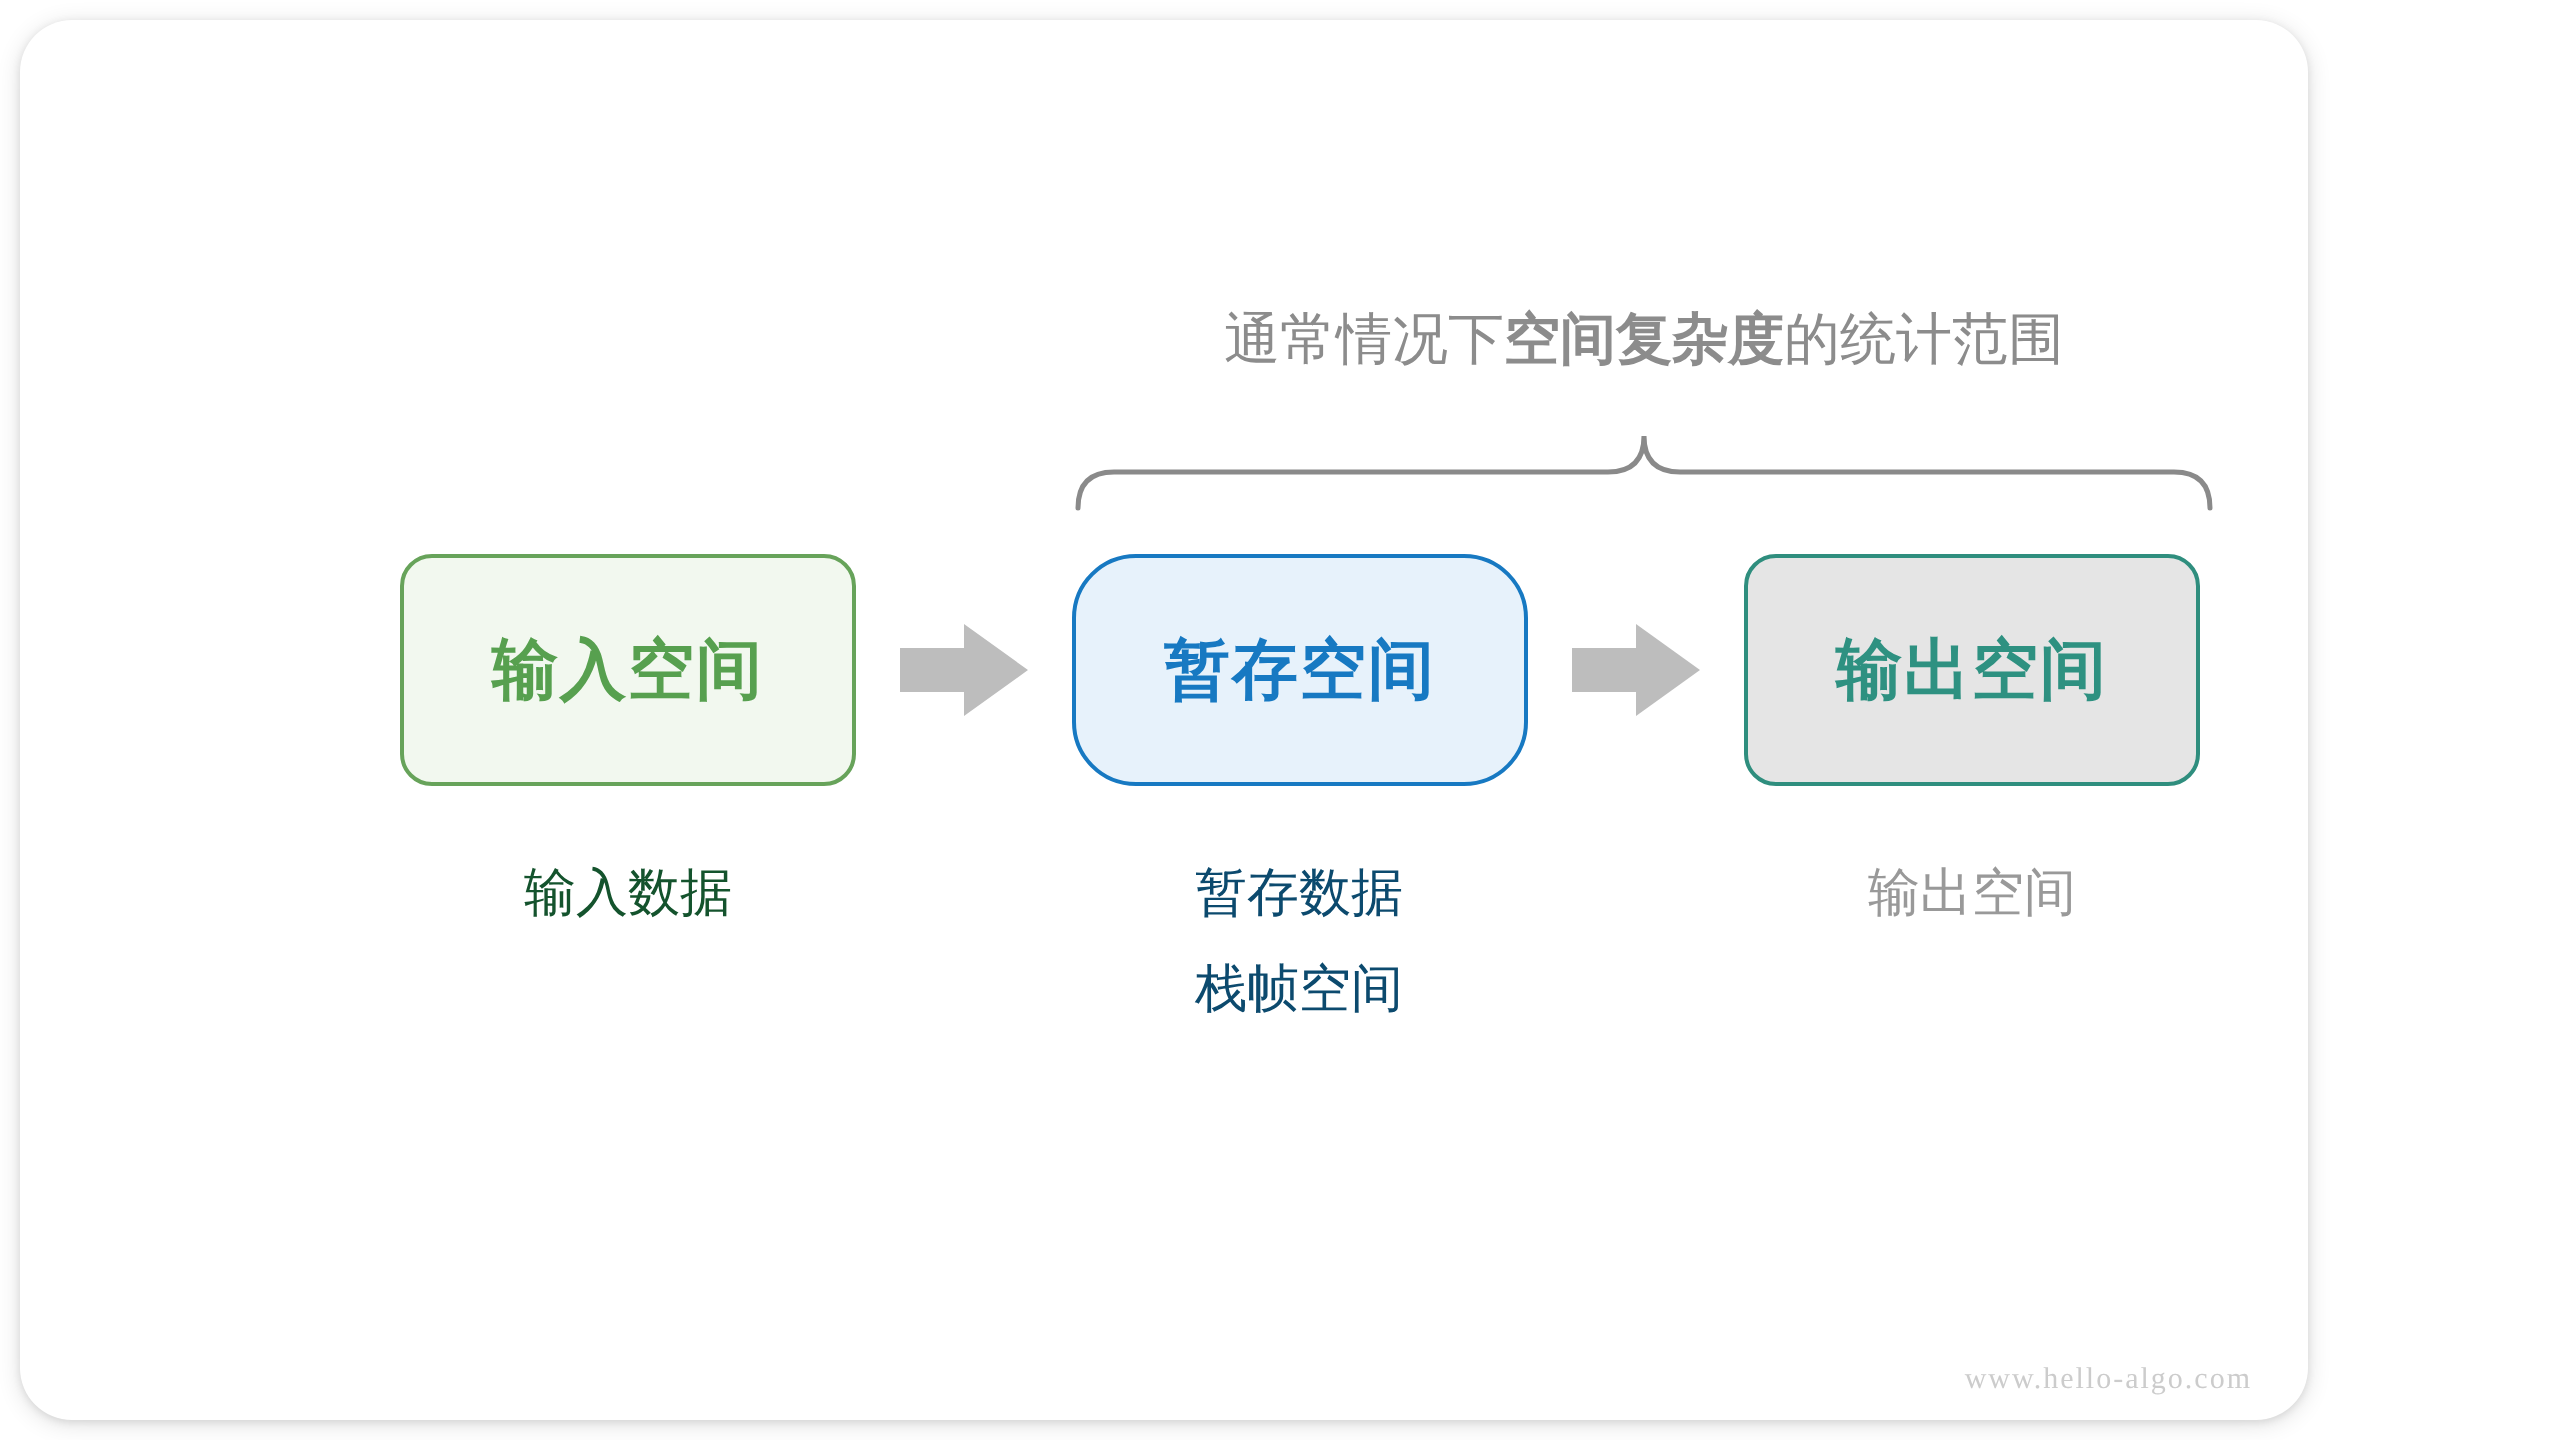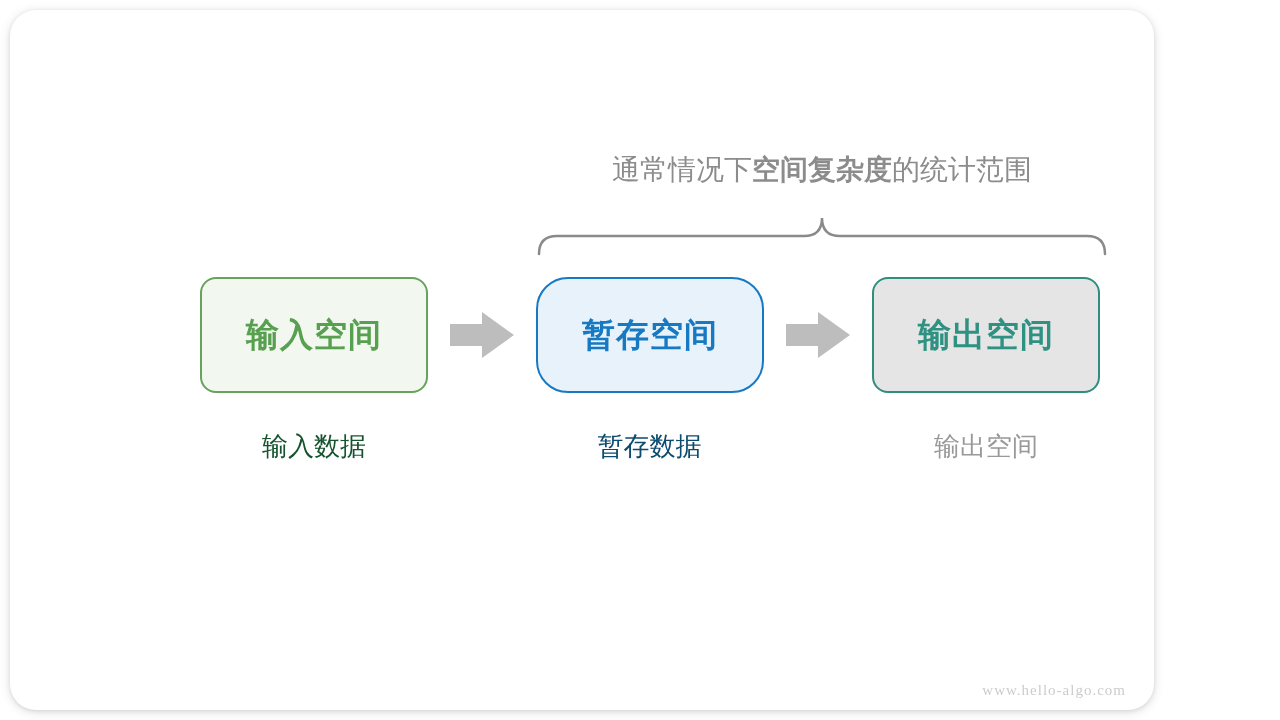--- a/index.html
+++ b/index.html
@@ -115,20 +115,21 @@
   <div class="box box-output" style="border-color: rgb(47, 142, 126); background-color: #e5e5e5; color: rgb(46, 145, 129);">
     <span>输出空间</span>
   </div>
 
   <div class="note-col note-input" style="color: #14532d;">
     <div>输入数据</div>
   </div>
 
   <div class="note-col note-temp" style="color: #0c4a6e; text-align: center;">
     <div>暂存数据</div>
+    <div>栈帧空间</div>
   </div>
 
   <div class="note-col note-output" style="color: rgb(153, 153, 153);">
     <div>输出空间</div>
   </div>
 
   <div class="watermark" style="color: rgb(204, 204, 204);">www.hello-algo.com</div>
 
 </div>
 

